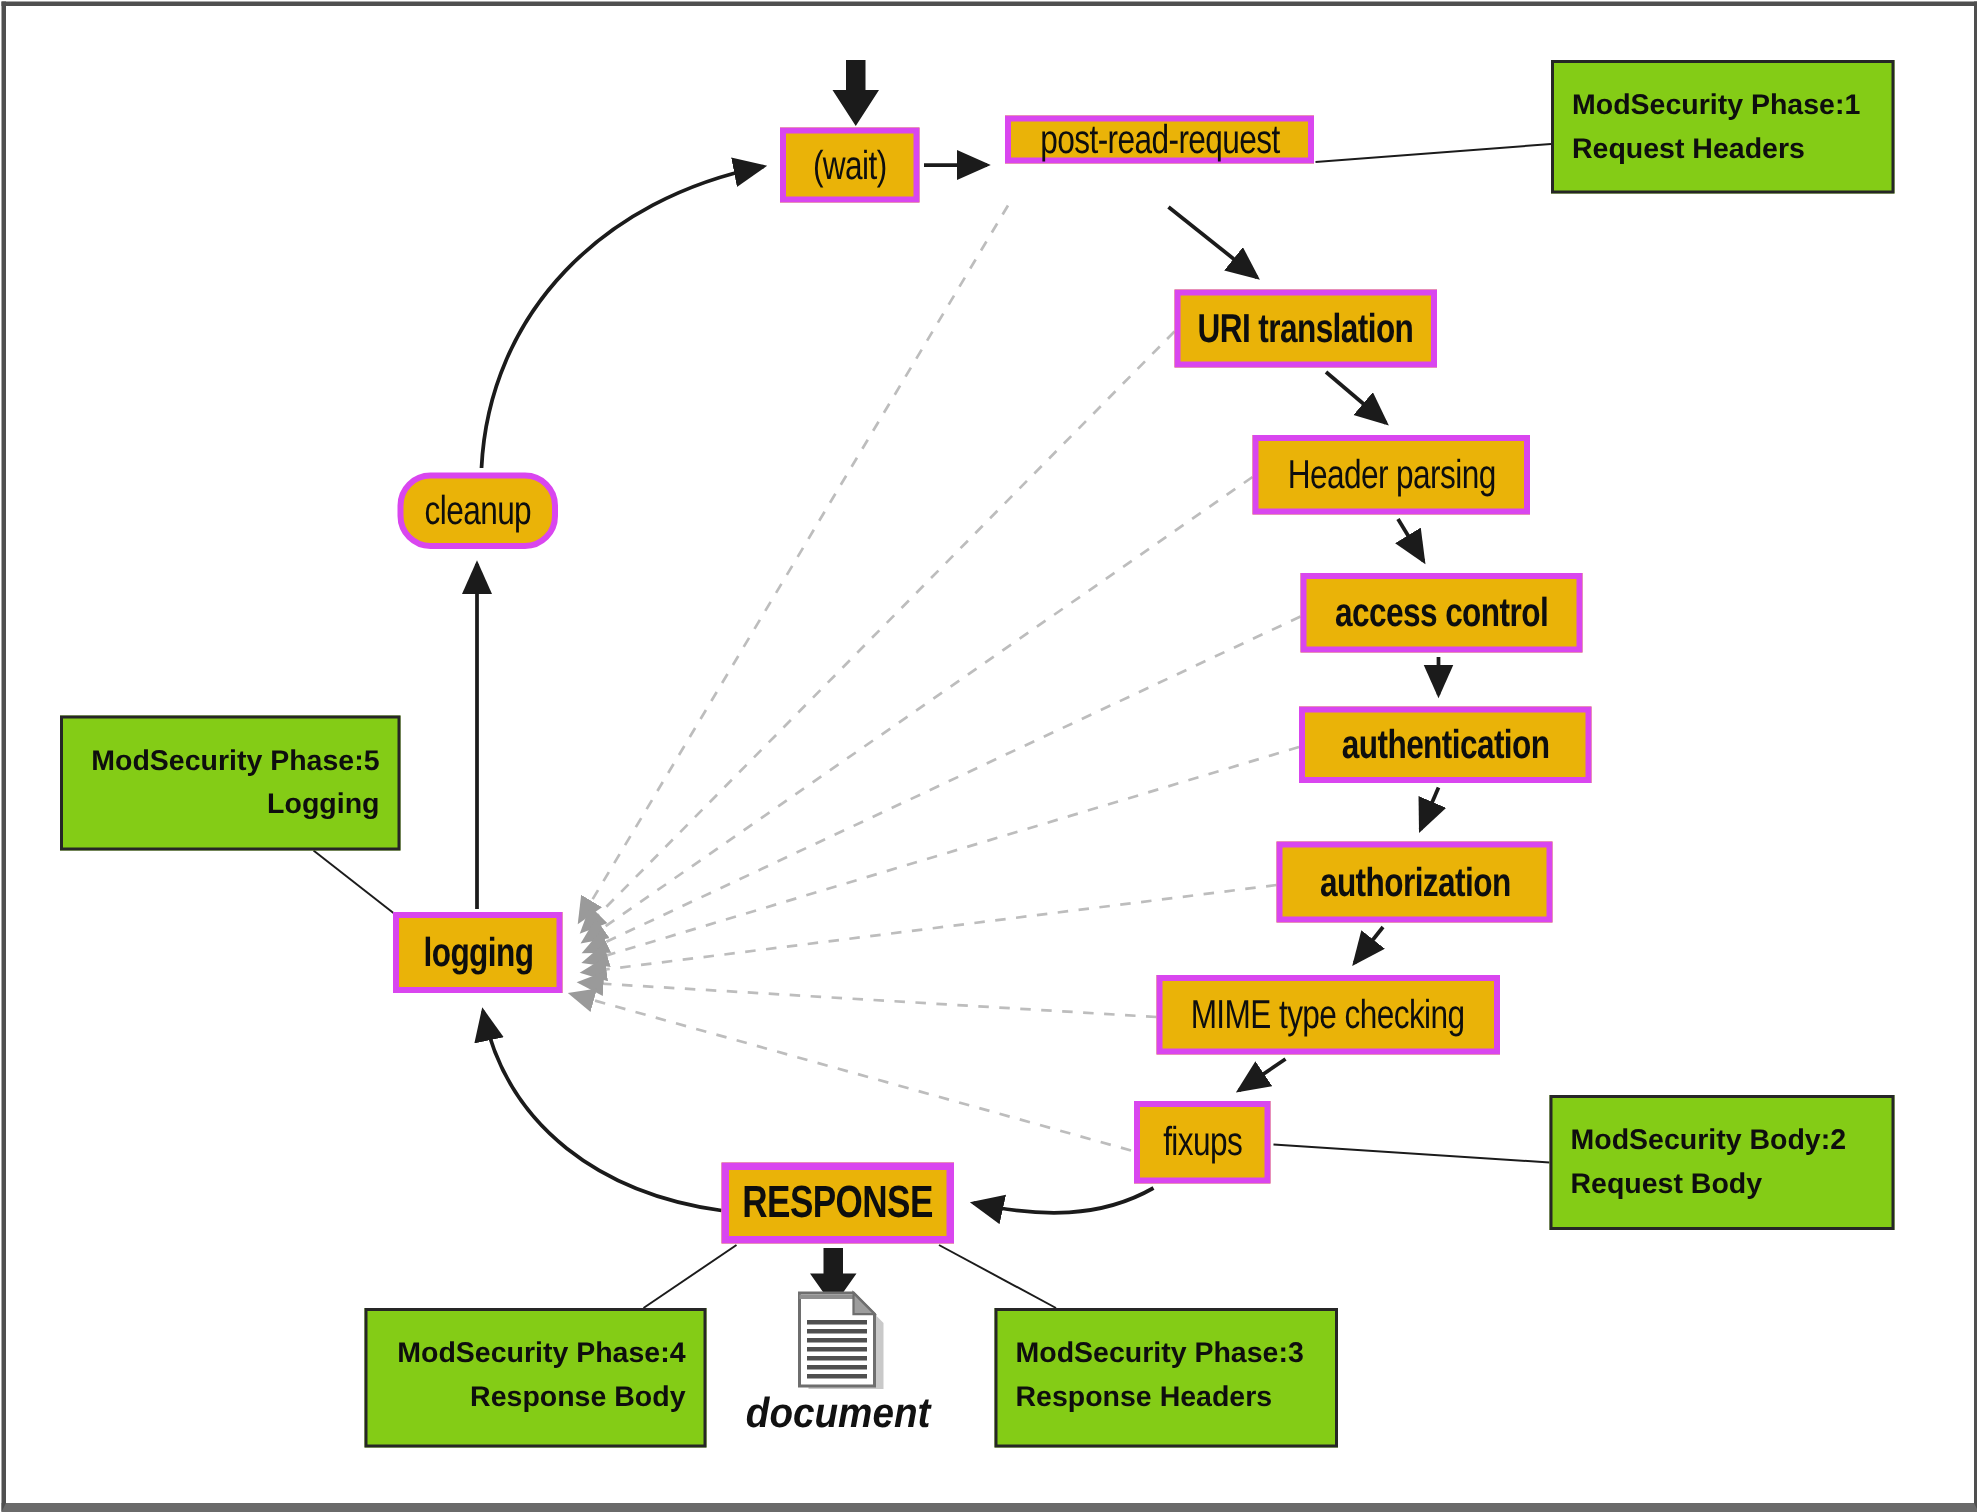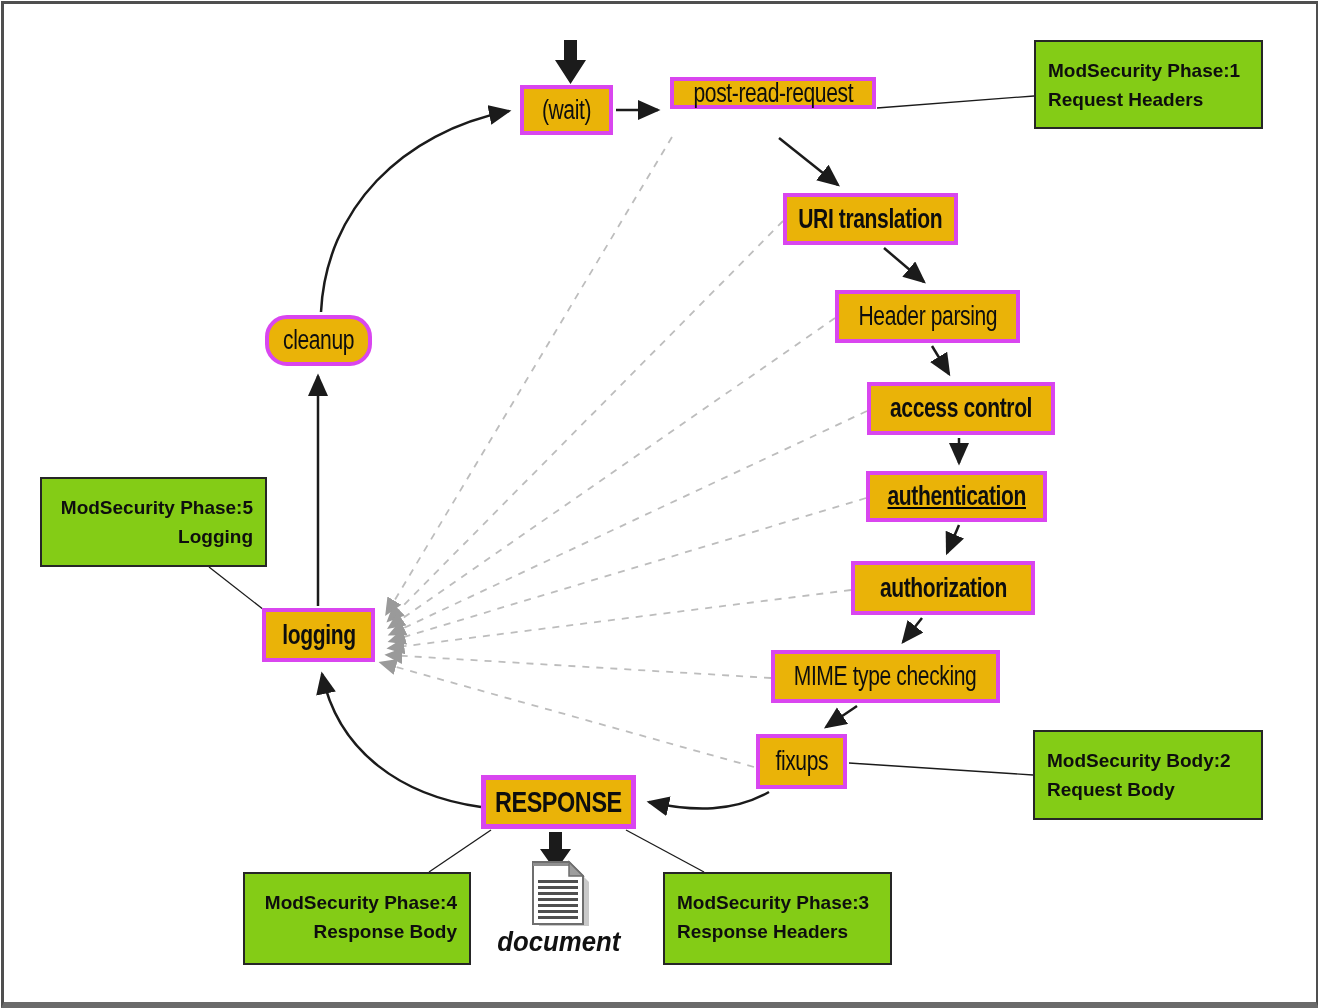--- a/index.html
+++ b/index.html
@@ -24,21 +24,21 @@
     font-size:27px; color:#0e0e0e; white-space:nowrap;
     transform:scaleX(0.78); letter-spacing:-0.5px; font-weight:500;
   }
   .bold .nlabel { font-weight:800; }
 
   #n-wait   { left:516px; top:81px;  width:93px;  height:50px; }
   #n-prr    { left:666px; top:73px;  width:206px; height:32px; }
   #n-uri    { left:779px; top:189px; width:175px; height:52px; }
   #n-hp     { left:831px; top:286px; width:185px; height:53px; }
   #n-ac     { left:863px; top:378px; width:188px; height:53px; }
-  #n-authn  { left:862px; top:467px; width:181px; height:51px;text-decoration:underline; }
+  #n-authn  { left:862px; top:467px; width:195px; height:51px; }
   #n-authz  { left:847px; top:557px; width:184px; height:54px; }
   #n-mime   { left:767px; top:646px; width:229px; height:53px; }
   #n-fix    { left:752px; top:730px; width:91px;  height:55px; }
   #n-resp   { left:477px; top:771px; width:155px; height:54px; border-width:5px; }
   #n-resp .nlabel { font-size:30px; }
   #n-log    { left:258px; top:604px; width:113px; height:54px; }
   #n-clean  { left:261px; top:311px; width:107px; height:51px;border-radius:22px; }
 
   .callout {
     position:absolute; box-sizing:border-box;

